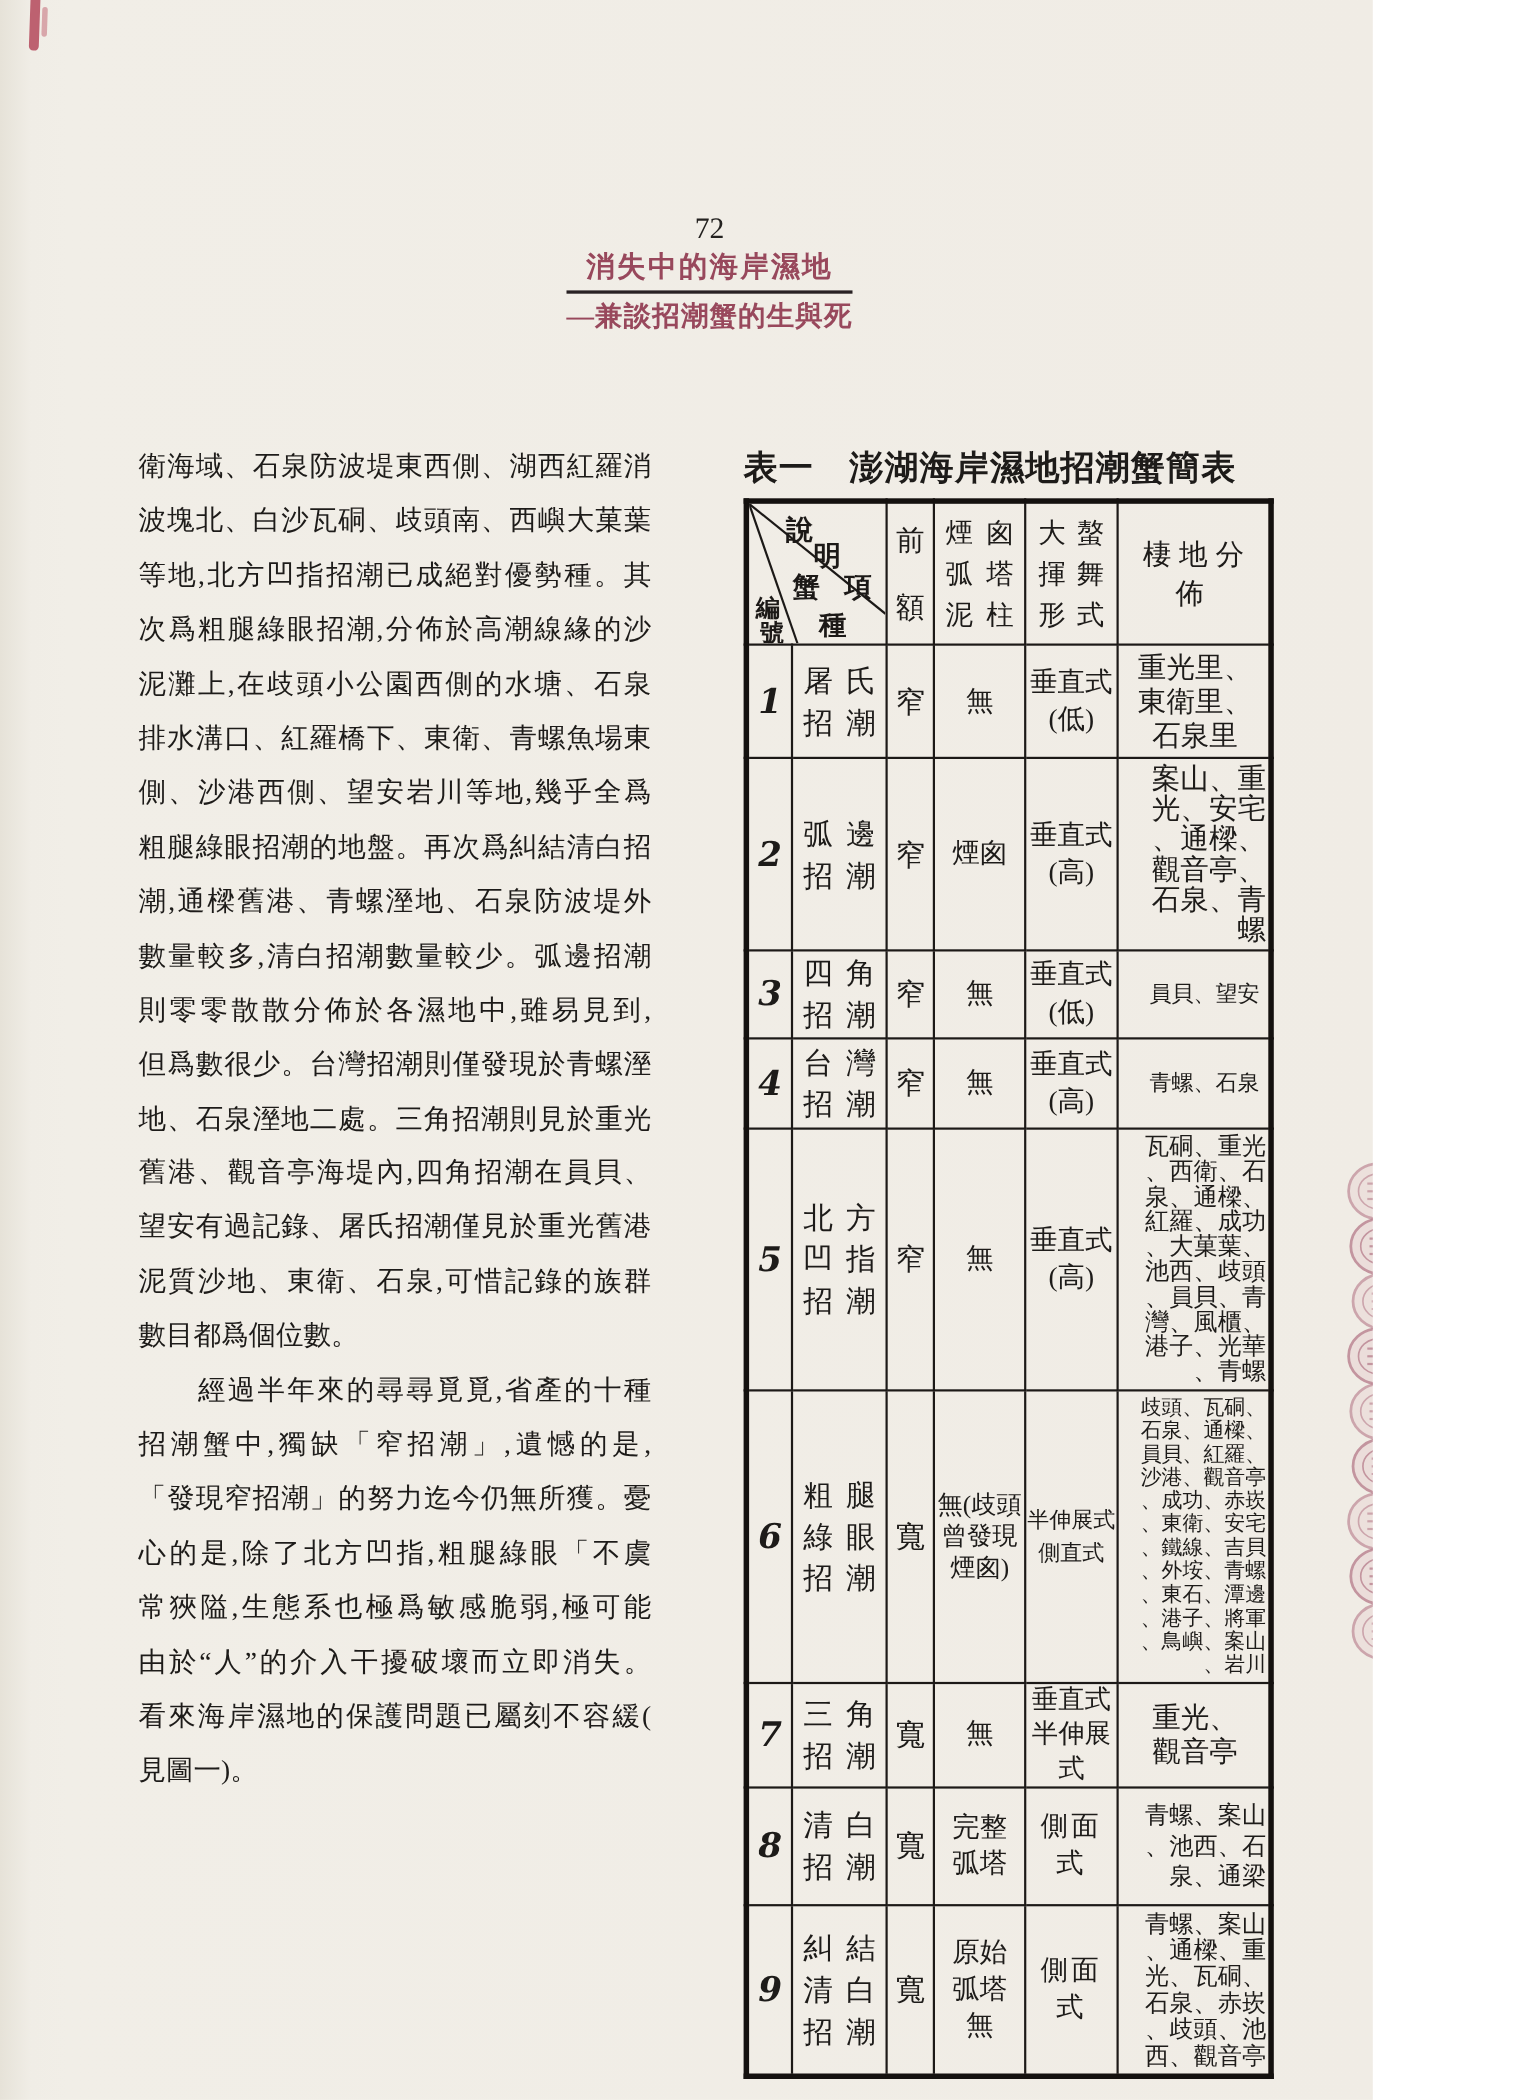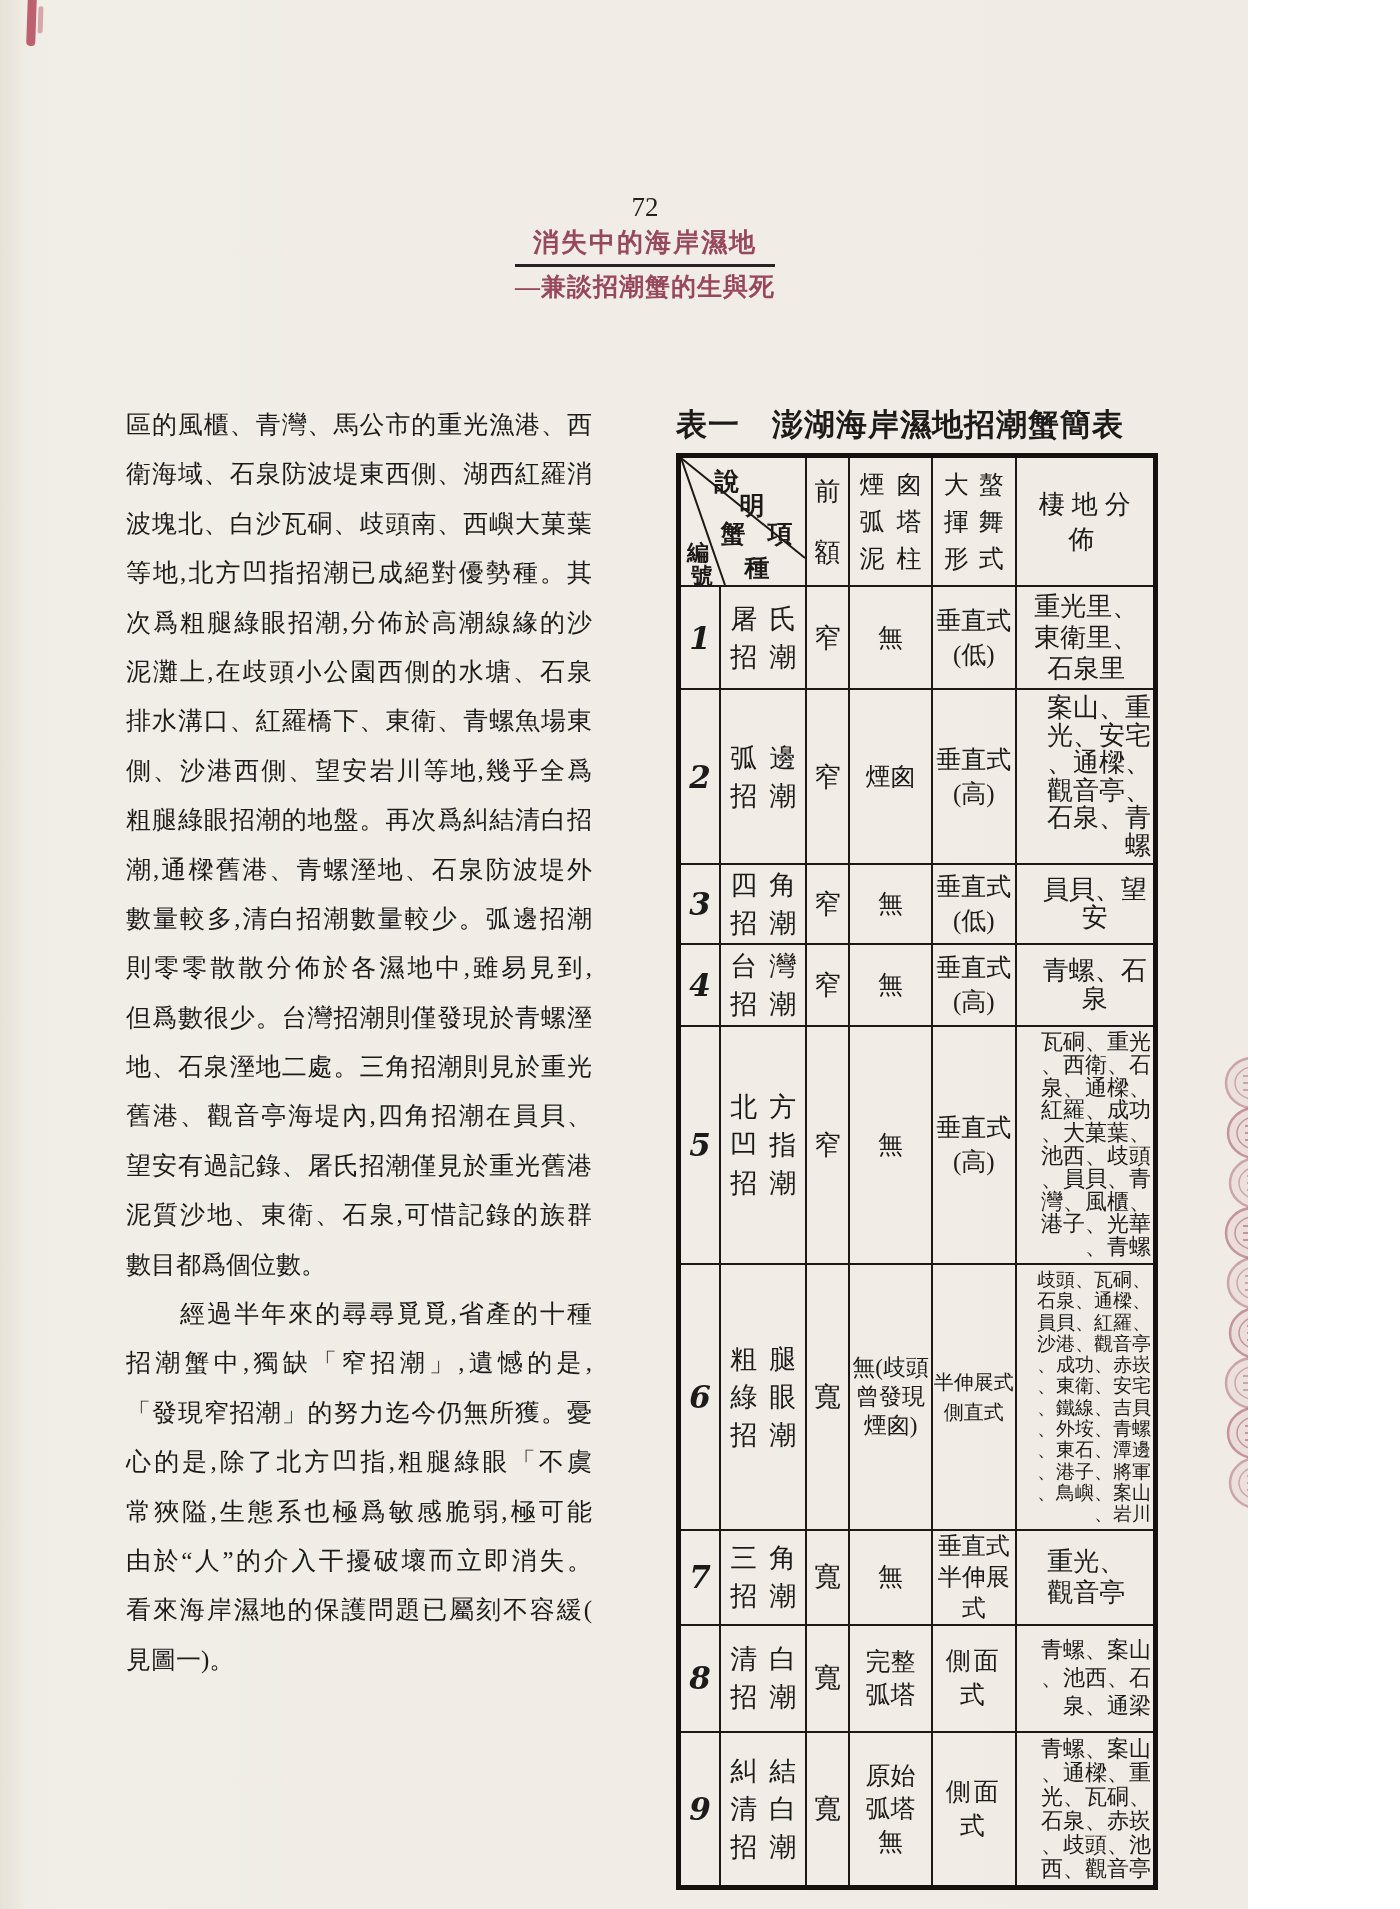--- a/index.html
+++ b/index.html
@@ -34,21 +34,21 @@
   .pair{display:flex;justify-content:space-between;width:62px;font-size:25px;font-weight:normal;}
   .hab-head{font-size:26px;letter-spacing:7px;font-weight:normal;text-indent:7px;}
   
   td.c-num{font-style:italic;font-weight:bold;font-size:31px;font-family:"DejaVu Serif","Liberation Serif",serif;}
   td.c-spec .pair{width:66px;margin:2px auto;font-size:27px;}
   td.c-fore{font-size:27px;}
   td.c-struct{font-size:25px;white-space:pre-line;line-height:34px;}
   td.c-wave{font-size:25px;white-space:pre-line;line-height:34px;}
   td.c-hab{font-size:25px;text-align:right;line-height:28px;word-break:break-all;line-break:anywhere;padding:4px 2px 4px 5px;}
   tr.r1 td.c-hab,tr.r7 td.c-hab{white-space:pre-line;text-align:center;word-break:keep-all;font-size:26px;line-height:31px;}
-  tr.r3 td.c-hab,tr.r4 td.c-hab{text-align:center;font-size:26px;padding-left:22px;}
+  tr.r3 td.c-hab,tr.r4 td.c-hab{text-align:center;font-size:20px;padding-left:22px;}
   tr.r2 td.c-hab{font-size:26px;line-height:27.5px;}
   tr.r5 td.c-hab{font-size:22px;line-height:22.8px;}
   tr.r6 td.c-hab{font-size:19px;line-height:21.3px;}
   tr.r8 td.c-hab{font-size:22px;line-height:28px;}
   tr.r9 td.c-hab{font-size:22px;line-height:24px;}
   tr.r6 td.c-struct{font-size:23px;line-height:29px;word-break:break-all;line-break:anywhere;white-space:normal;padding:0 2px;text-align:left;text-align:center;}
   tr.r6 td.c-wave{font-size:20px;line-height:30px;}
   tr.r7 td.c-wave{font-size:24px;line-height:31px;}
   tr.r8 td.c-wave,tr.r9 td.c-wave{letter-spacing:3px;}
   tr.r8 td.c-struct,tr.r9 td.c-struct{line-height:33px;}
@@ -63,21 +63,20 @@
   <div class="corner-mark"></div>
 
   <header class="page-header">
     <div class="page-number">72</div>
     <h1 class="doc-title" id="doc-title" style="color: rgb(152, 72, 92);">消失中的海岸濕地</h1>
     <div class="title-rule"></div>
     <h2 class="doc-subtitle" id="doc-subtitle" style="color: rgb(152, 72, 92);">—兼談招潮蟹的生與死</h2>
   </header>
 
   <section class="article" id="article">
-      <div class="tline">區的風櫃、青灣、馬公市的重光漁港、西</div>
       <div class="tline">衛海域、石泉防波堤東西側、湖西紅羅消</div>
       <div class="tline">波塊北、白沙瓦硐、歧頭南、西嶼大菓葉</div>
       <div class="tline">等地,北方凹指招潮已成絕對優勢種。其</div>
       <div class="tline">次爲粗腿綠眼招潮,分佈於高潮線緣的沙</div>
       <div class="tline">泥灘上,在歧頭小公園西側的水塘、石泉</div>
       <div class="tline">排水溝口、紅羅橋下、東衛、青螺魚場東</div>
       <div class="tline">側、沙港西側、望安岩川等地,幾乎全爲</div>
       <div class="tline">粗腿綠眼招潮的地盤。再次爲糾結清白招</div>
       <div class="tline">潮,通樑舊港、青螺溼地、石泉防波堤外</div>
       <div class="tline">數量較多,清白招潮數量較少。弧邊招潮</div>

